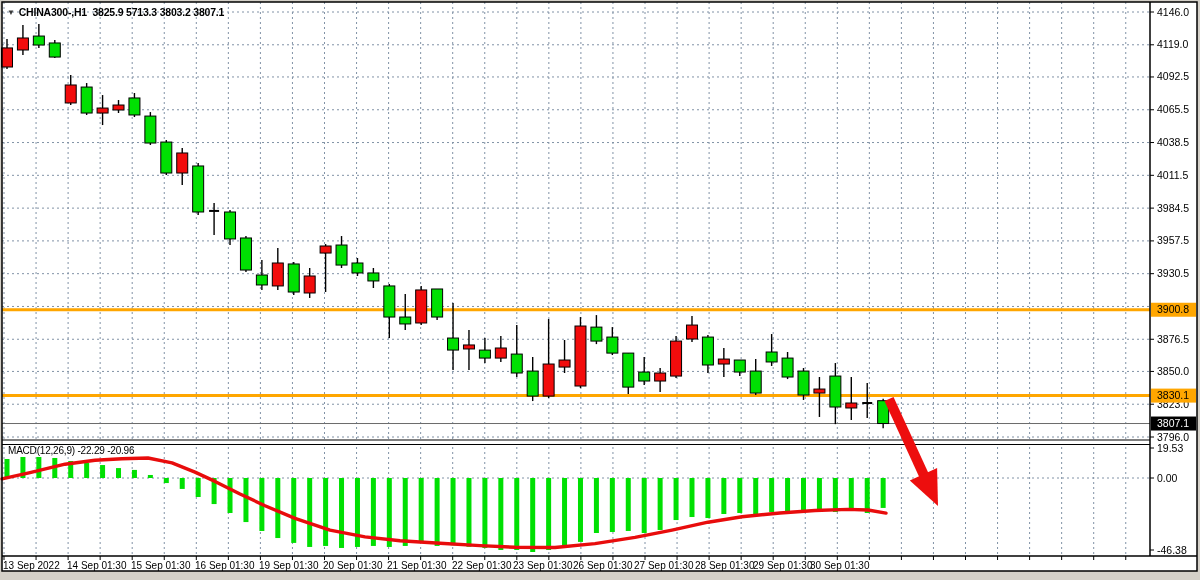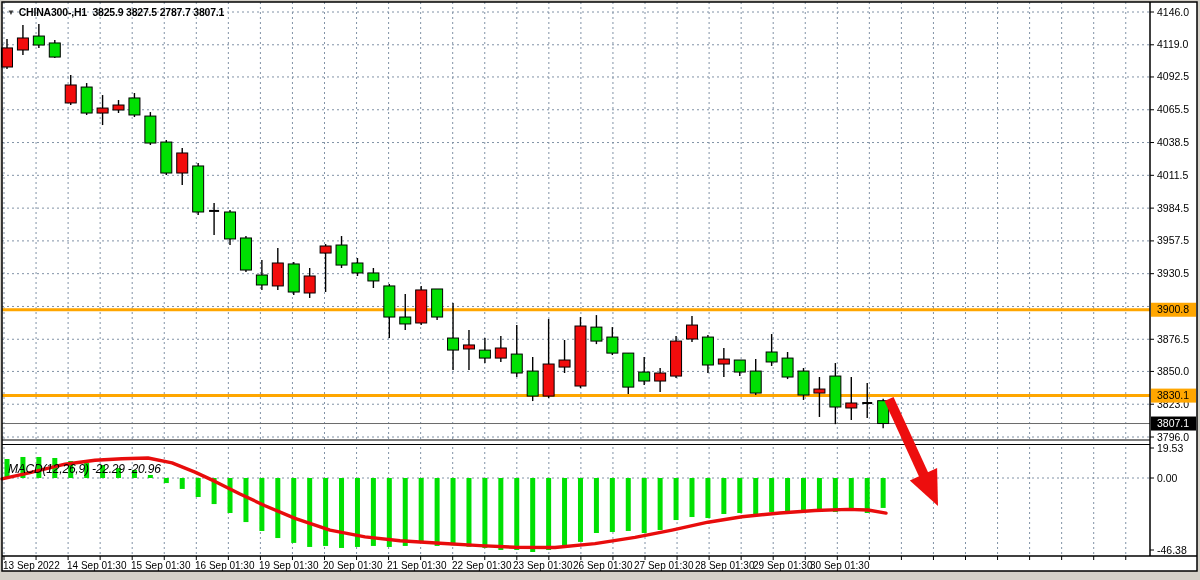--- a/index.html
+++ b/index.html
@@ -2,21 +2,21 @@
 <html><head>
 <meta charset="utf-8">
 <style>
   html,body{margin:0;padding:0;background:#9d9a93;}
   .stage{position:relative;width:1200px;height:580px;background:#d4d0c8;overflow:hidden;
          font-family:"Liberation Sans",sans-serif;}
   svg{position:absolute;left:0;top:0;}
   .title-bar{position:absolute;left:7px;top:6px;font-size:10.5px;font-weight:bold;color:#000;
              letter-spacing:-0.2px;white-space:pre;z-index:5;}
   .title-bar .tri{color:#3a3a3a;font-size:8px;margin-right:4px;vertical-align:1px;}
-  .macd-lab{position:absolute;left:8px;top:462px;font-size:12px;color:#000;letter-spacing:-0.2px;z-index:5;font-style:italic;}
+  .macd-lab{position:absolute;left:8px;top:445px;font-size:10px;color:#000;letter-spacing:-0.2px;z-index:5;}
   text{font-family:"Liberation Sans",sans-serif;}
 </style>
 </head>
 <body>
 
 <div class="stage">
   <svg id="plot" width="1200" height="580">
       <rect x="2" y="2" width="1195" height="569" fill="#fff"></rect>
       <line x1="4" y1="2" x2="4" y2="556" stroke="#8192a6" stroke-width="1" stroke-dasharray="2 3"></line>
       <line x1="4" y1="556" x2="4" y2="560" stroke="#000" stroke-width="1"></line>
@@ -331,15 +331,15 @@
       <text x="323" y="569" font-size="10" fill="#000" text-anchor="start">20 Sep 01:30</text>
       <text x="387" y="569" font-size="10" fill="#000" text-anchor="start">21 Sep 01:30</text>
       <text x="452" y="569" font-size="10" fill="#000" text-anchor="start">22 Sep 01:30</text>
       <text x="513" y="569" font-size="10" fill="#000" text-anchor="start">23 Sep 01:30</text>
       <text x="573" y="569" font-size="10" fill="#000" text-anchor="start">26 Sep 01:30</text>
       <text x="634" y="569" font-size="10" fill="#000" text-anchor="start">27 Sep 01:30</text>
       <text x="695" y="569" font-size="10" fill="#000" text-anchor="start">28 Sep 01:30</text>
       <text x="753" y="569" font-size="10" fill="#000" text-anchor="start">29 Sep 01:30</text>
       <text x="810" y="569" font-size="10" fill="#000" text-anchor="start">30 Sep 01:30</text>
     </svg>
-  <div class="title-bar"><span class="tri">▼</span><span>CHINA300-,H1</span><span>  </span><span>3825.9 3827.5 2787.7 3807.1</span></div>
+  <div class="title-bar"><span class="tri">▼</span><span>CHINA300-,H1</span><span>  </span><span>3825.9 5713.3 3803.2 3807.1</span></div>
   <div class="macd-lab">MACD(12,26,9) -22.29 -20.96</div>
 </div>
 
 </body></html>

